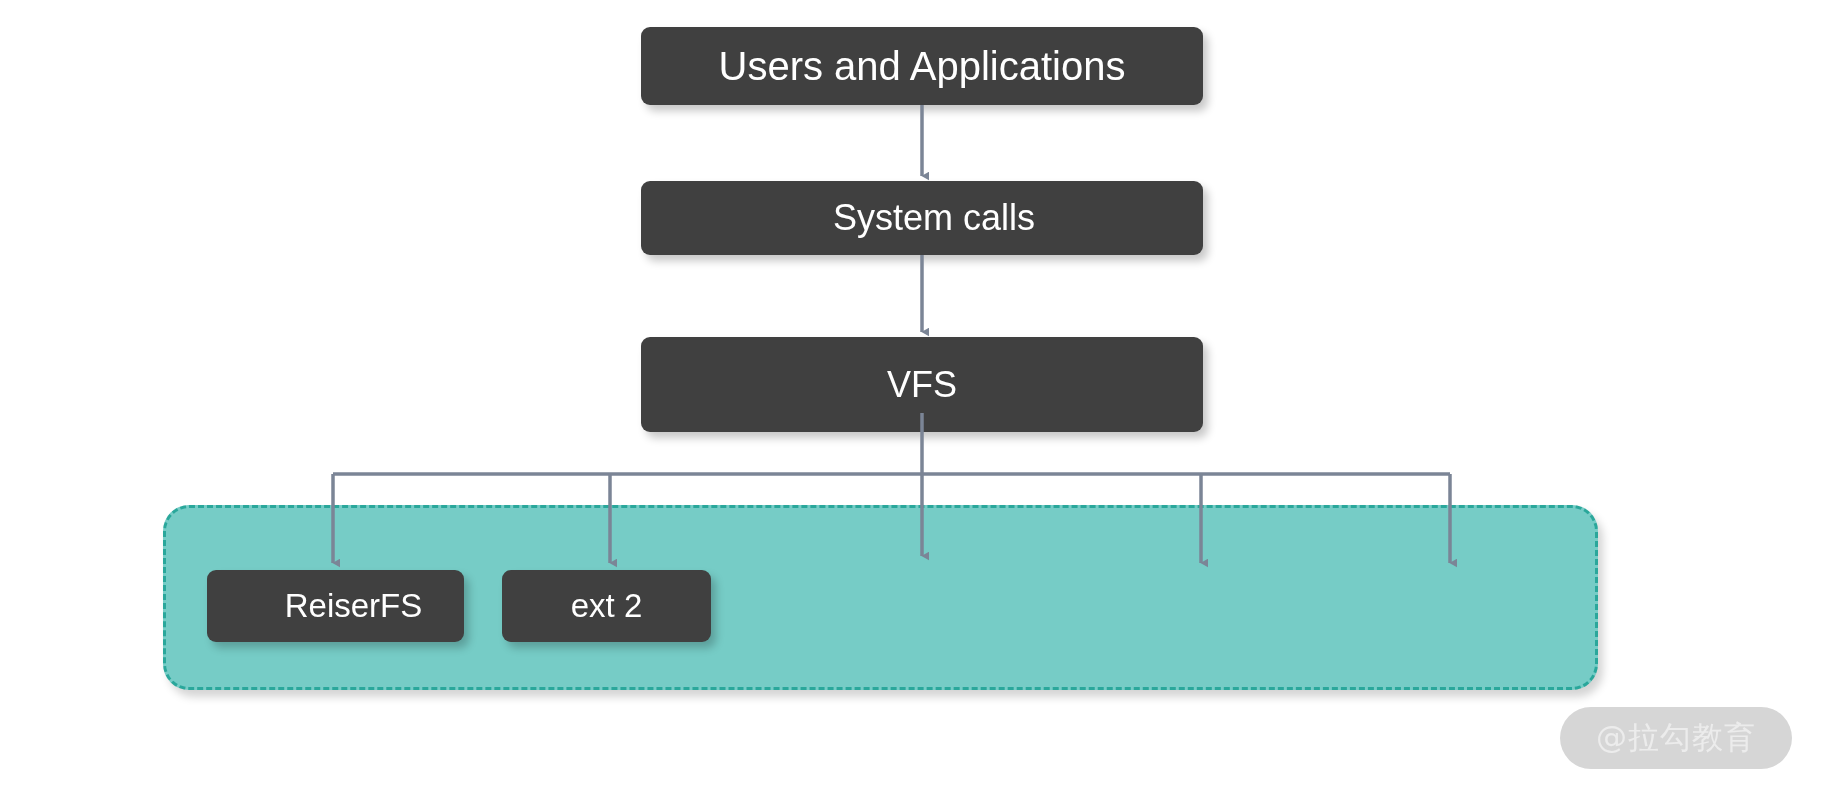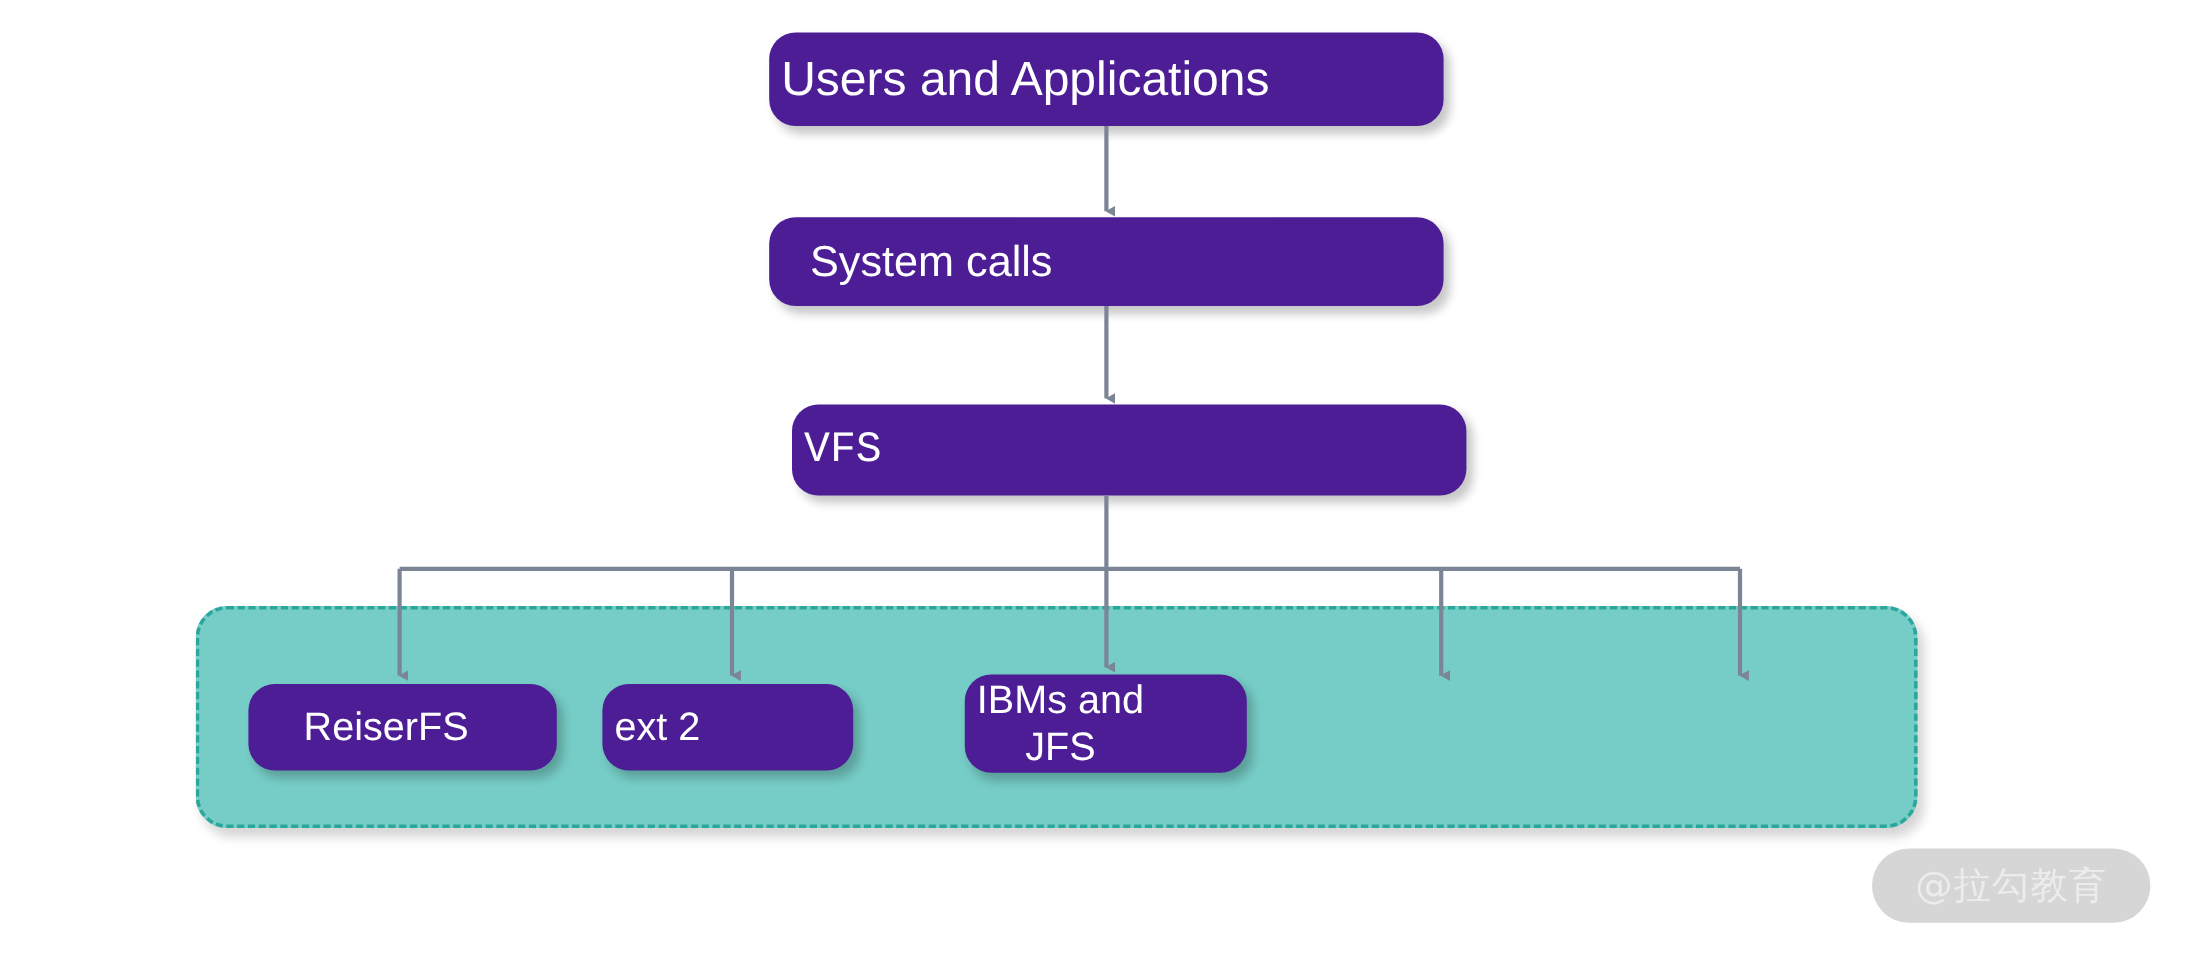--- a/index.html
+++ b/index.html
@@ -43,42 +43,43 @@
     border: 3px dashed #2aa79b;
     border-radius: 26px;
     box-sizing: border-box;
     box-shadow: 5px 7px 9px rgba(0,0,0,0.17);
     z-index: 1;
   }
 
   
   .node {
     position: absolute;
-    background: #4c1d95;
-    border-radius: 22px;
+    background: #404040;
+    border-radius: 9px;
     box-shadow: 5px 6px 8px rgba(0,0,0,0.22);
     display: flex;
     align-items: center;
+    justify-content: center;
     text-align: center;
     color: #ffffff;
     box-sizing: border-box;
     z-index: 2;
     user-select: none;
   }
   .node .label {
     color: #ffffff;
     line-height: 1.15;
     white-space: pre-line;
     padding: 0 10px;
   }
 
   
   .node-users   { left: 641px;  top: 27px;  width: 562px; height: 78px; }
   .node-syscall { left: 641px;  top: 181px; width: 562px; height: 74px; padding-left: 24px; }
-  .node-vfs     { left: 660px;  top: 337px; width: 562px; height: 76px; font-family: Liberation Mono, monospace; }
+  .node-vfs     { left: 641px;  top: 337px; width: 562px; height: 95px; }
 
   .node-users .label   { font-size: 40px; }
   .node-syscall .label { font-size: 36px; }
   .node-vfs .label     { font-size: 36px; }
 
   
   .node-fs { height: 72px; top: 570px; }
   .node-fs .label { font-size: 33px; }
 
   .node-reiserfs { left: 207px;  width: 257px; padding-left: 36px; }
@@ -156,24 +157,20 @@
   </div>
 
   <div class="node node-fs node-reiserfs">
     <span class="label">ReiserFS</span>
   </div>
 
   <div class="node node-fs node-ext2">
     <span class="label">ext 2</span>
   </div>
 
-  <div class="node node-fs node-ibms">
-    <span class="label">IBMs and
-JFS</span>
-  </div>
 
 
 
   <div class="watermark">
     <span class="wm-text">@拉勾教育</span>
   </div>
 
 </div>
 
 </body></html>

